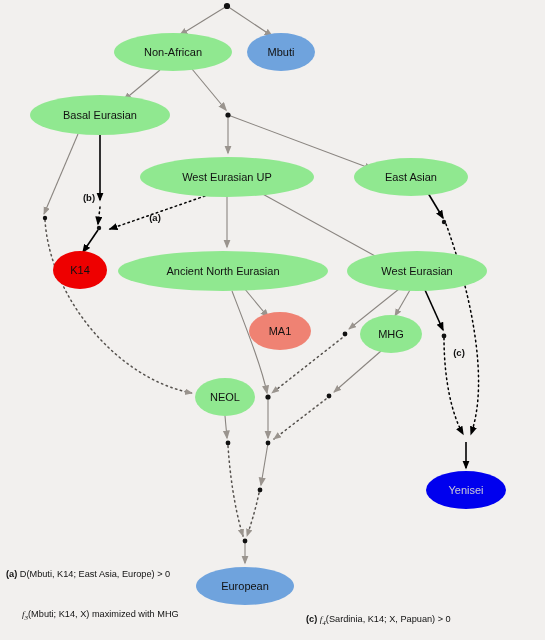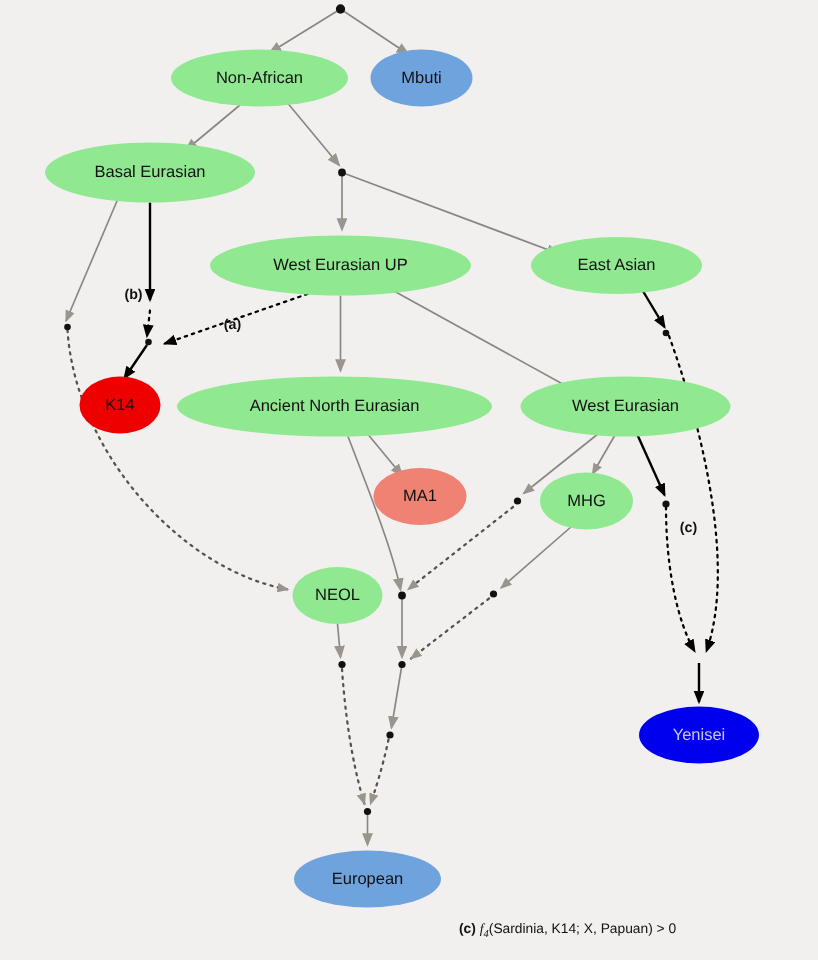--- a/index.html
+++ b/index.html
@@ -173,20 +173,22 @@
   </g>
 
   <g>
     <text class="edge-label" x="155" y="217">(a)</text>
     <text class="edge-label" x="89" y="197">(b)</text>
     <text class="edge-label" x="459" y="352">(c)</text>
   </g>
 </svg>
 
 <div class="legend" id="legend-left">
+  <span class="legend-line"><span class="tag">(a)</span> <span>D(Mbuti, K14; East Asia, Europe) &gt; 0</span></span>
+  <span class="legend-line indent"><span class="fst">f<sub>3</sub></span><span>(Mbuti; K14, X) maximized with MHG</span></span>
   
   
   
   
 </div>
 
 <div class="legend" id="legend-right">
   <span class="legend-line"><span class="tag">(c)</span> <span class="fst">f<sub>4</sub></span><span>(Sardinia, K14; X, Papuan) &gt; 0</span></span>
   
   

